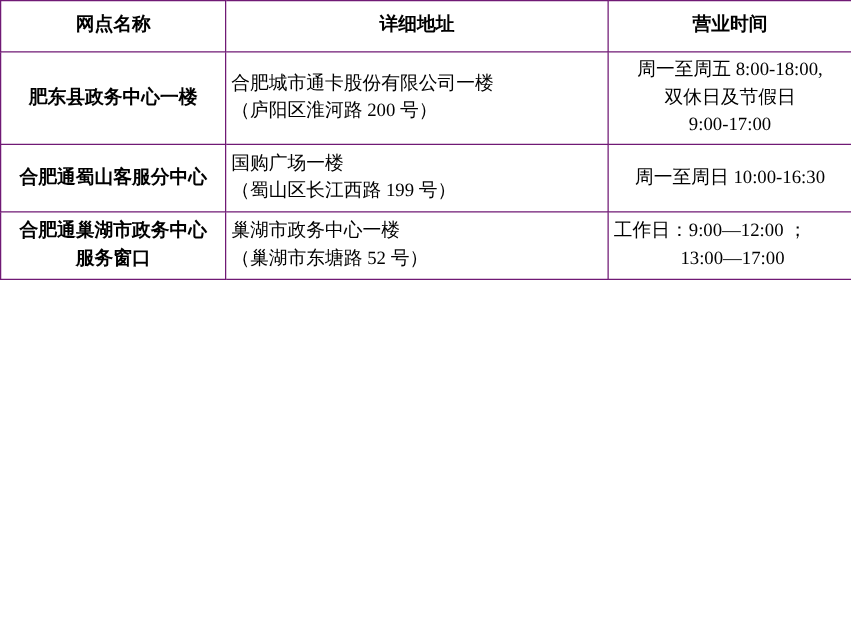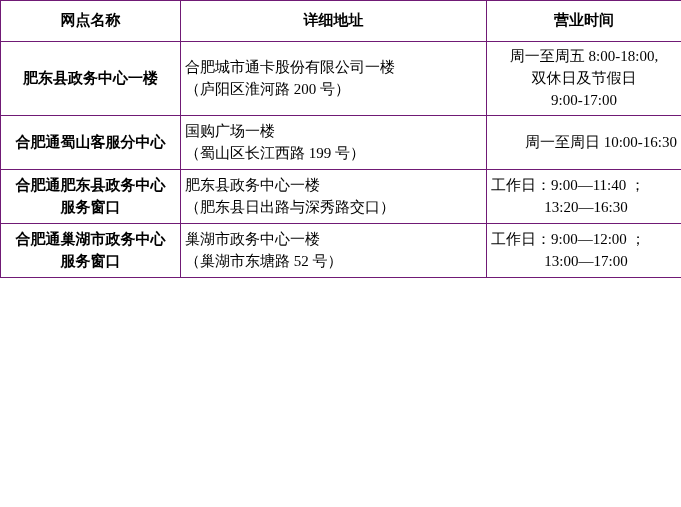--- a/index.html
+++ b/index.html
@@ -85,36 +85,22 @@
         </td>
       </tr>
       <tr>
         <td class="name-cell">
           <span class="line">合肥通蜀山客服分中心</span>
         </td>
         <td class="addr-cell">
           <span class="line">国购广场一楼</span>
           <span class="line">（蜀山区长江西路 199 号）</span>
         </td>
-        <td class="hours-cell" style="text-align: right; padding-left: 4px;">
+        <td class="hours-cell" style="text-align: center; padding-left: 4px;">
           <span class="hours-line" style="padding-left: 0px;">周一至周日 10:00-16:30</span>
-        </td>
-      </tr>
-      <tr>
-        <td class="name-cell">
-          <span class="line">合肥通肥东县政务中心</span>
-          <span class="line">服务窗口</span>
-        </td>
-        <td class="addr-cell">
-          <span class="line">肥东县政务中心一楼</span>
-          <span class="line">（肥东县日出路与深秀路交口）</span>
-        </td>
-        <td class="hours-cell">
-          <span class="hours-line">工作日：9:00—11:40 ；</span>
-          <span class="hours-indent">13:20—16:30</span>
         </td>
       </tr>
       <tr>
         <td class="name-cell">
           <span class="line">合肥通巢湖市政务中心</span>
           <span class="line">服务窗口</span>
         </td>
         <td class="addr-cell">
           <span class="line">巢湖市政务中心一楼</span>
           <span class="line">（巢湖市东塘路 52 号）</span>

